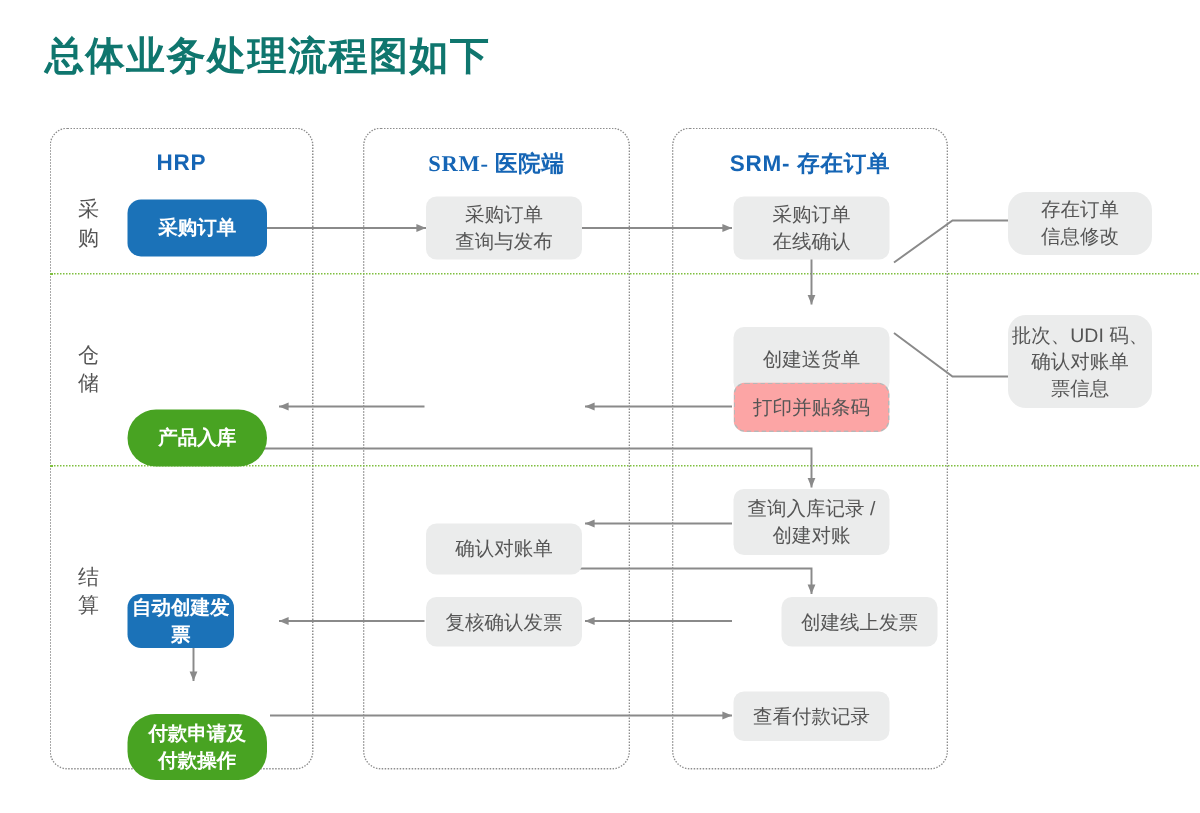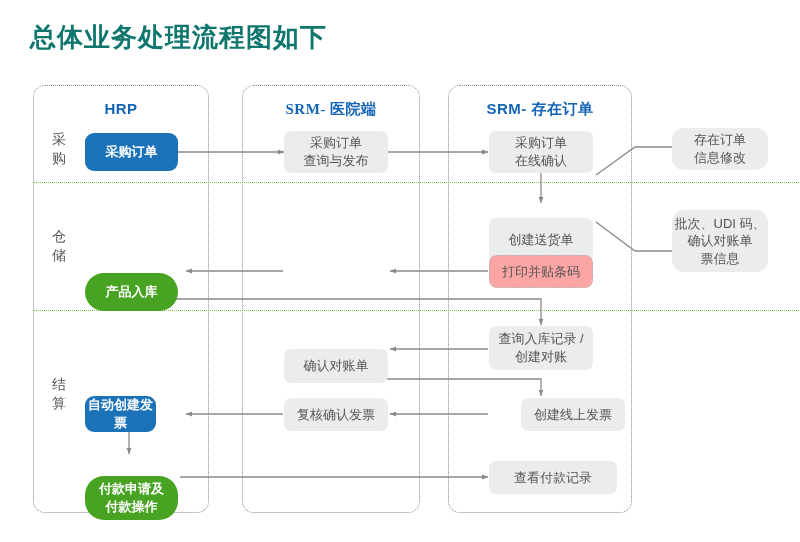--- a/index.html
+++ b/index.html
@@ -153,21 +153,21 @@
 
   <div class="node gray" style="left:489px;top:398px;width:104px;height:33px;margin-left:32px;">创建线上发票</div>
 
   <div class="node gray" style="left:284px;top:398px;width:104px;height:33px;">复核确认发票</div>
 
   <div class="node blue" style="left:85px;top:396px;width:71px;height:36px;">自动创建发票</div>
 
   <div class="node green" style="left:85px;top:455px;width:93px;height:44px;">付款申请及
 付款操作</div>
 
-  <div class="node gray" style="left:489px;top:461px;width:128px;height:33px;">查看付款记录</div>
+  <div class="node gray" style="left:489px;top:461px;width:104px;height:33px;">查看付款记录</div>
 
   <div class="node note" style="left:672px;top:128px;width:96px;height:42px;">存在订单
 信息修改</div>
 
   <div class="node note" style="left:672px;top:210px;width:96px;height:62px;">批次、UDI 码、
 确认对账单
 票信息</div>
 
 </div>
 

